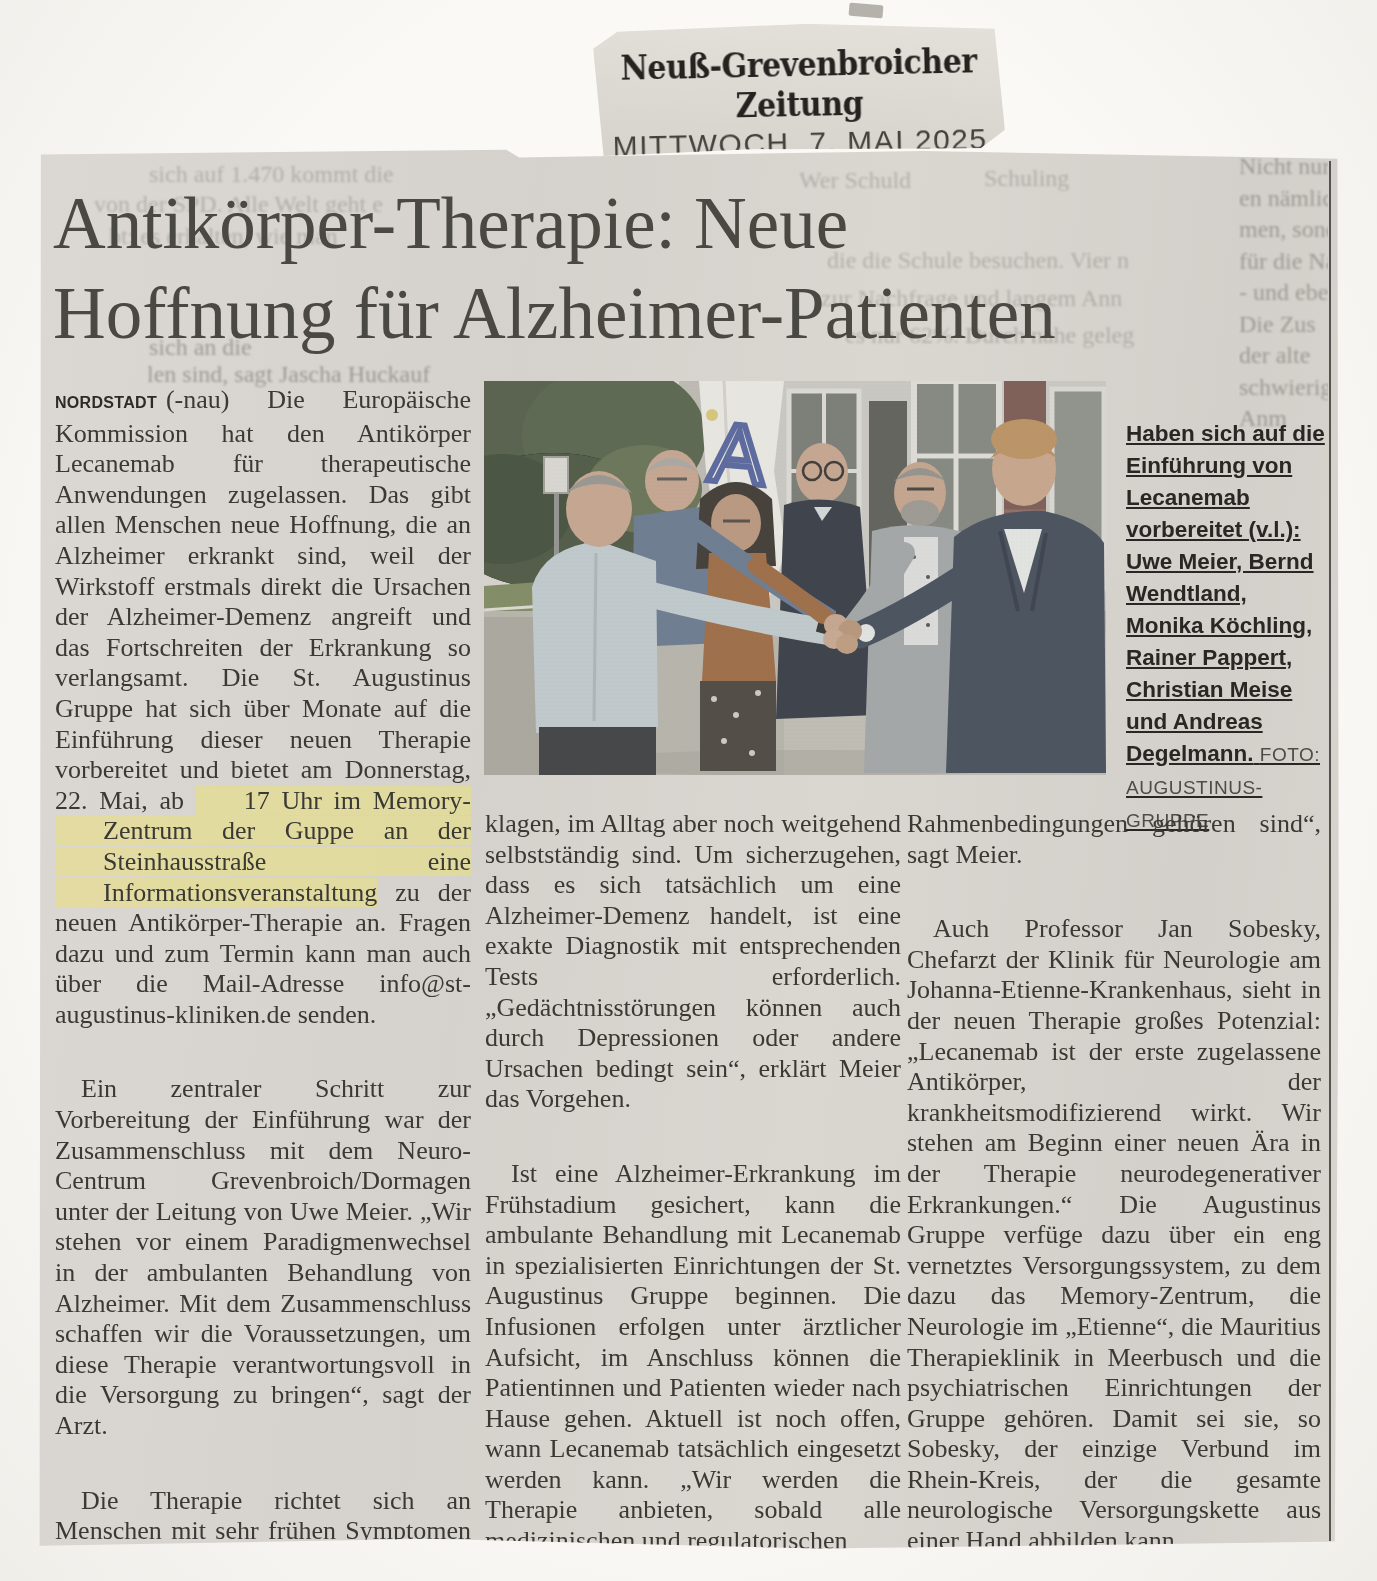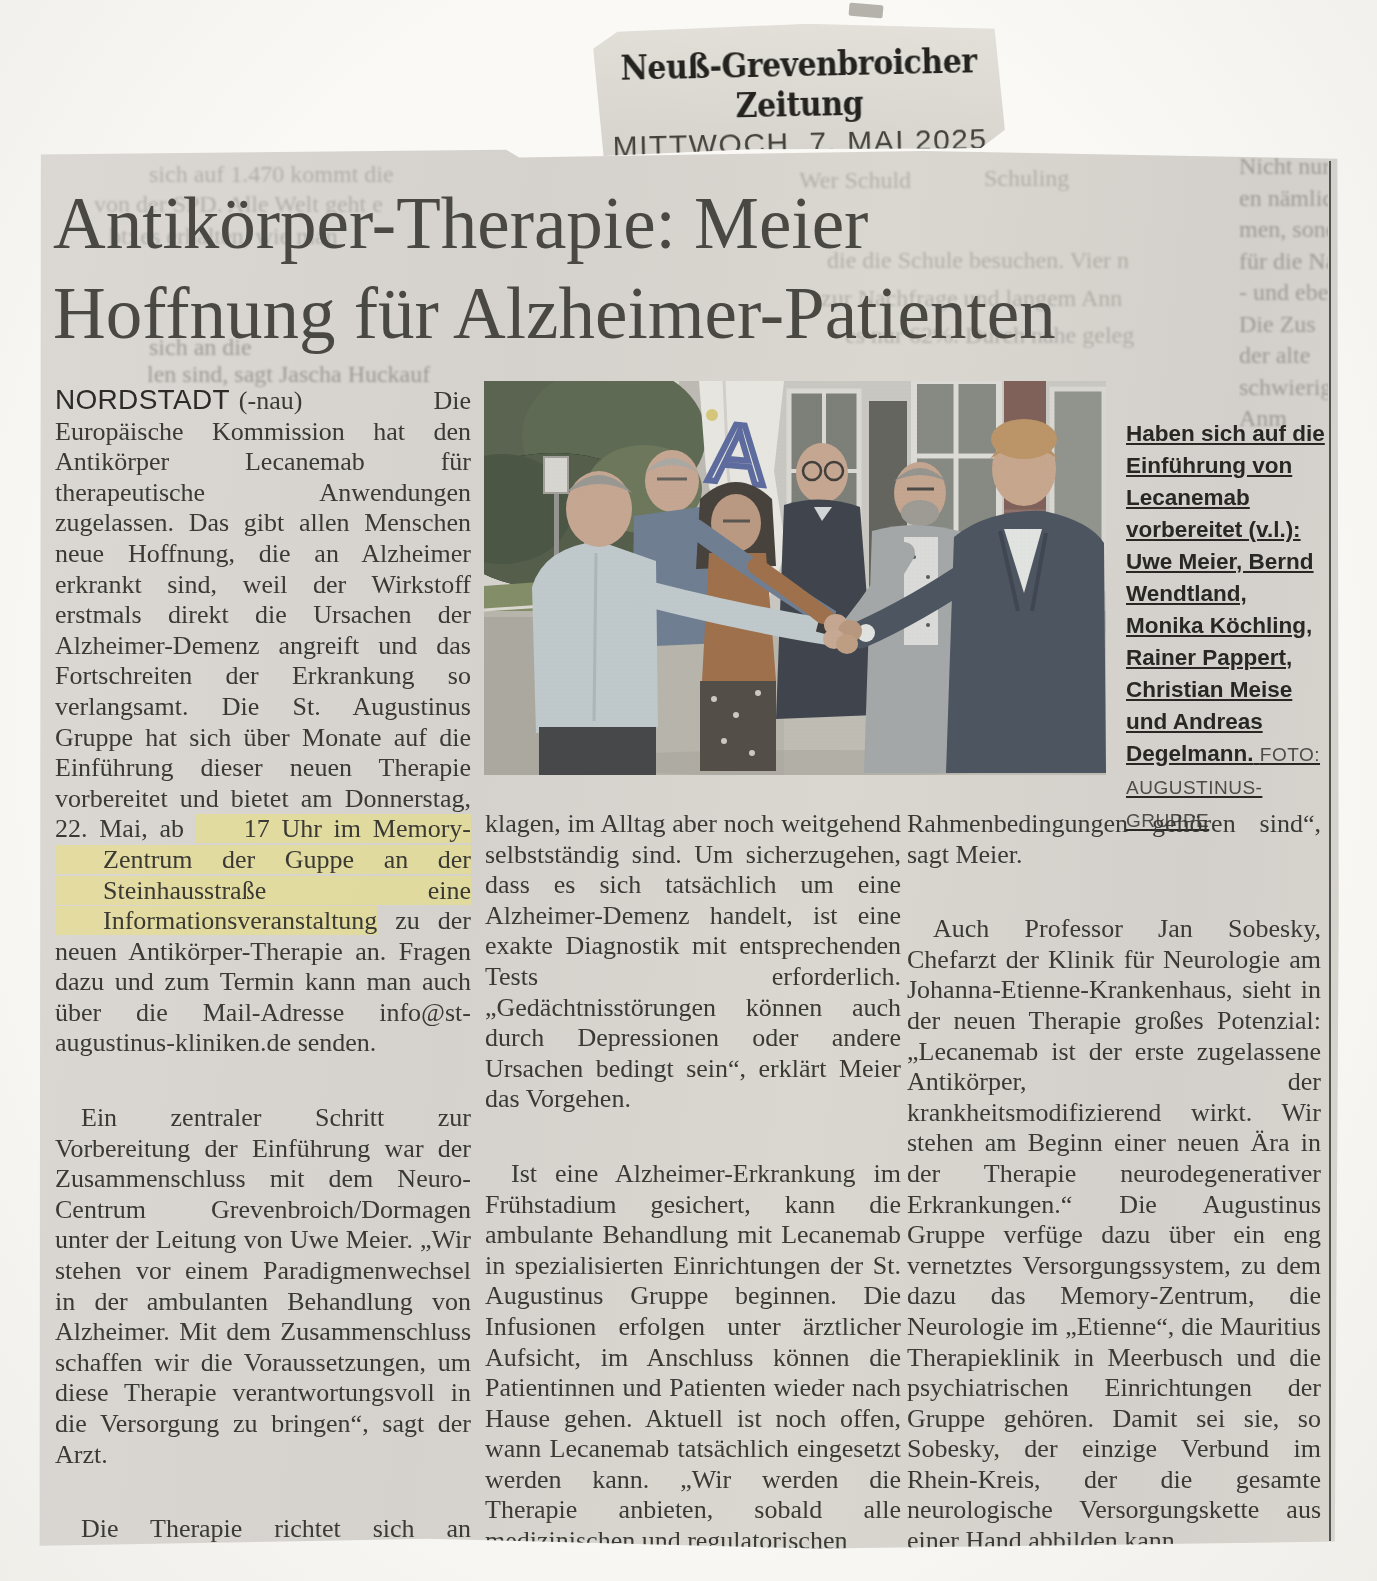--- a/index.html
+++ b/index.html
@@ -31,21 +31,21 @@
         color:#4a4843;letter-spacing:0;}
 
   .col{position:absolute;text-align:justify;font-size:26px;line-height:30.6px;
         color:#3a3934;overflow:hidden;}
   .col p{margin:0;}
   .col .ind{text-indent:26px;margin-top:44px;}
   #col1{left:18px;top:236px;width:416px;height:1160px;}
   #col2{left:448px;top:660px;width:416px;height:744px;}
   #col3{left:870px;top:660px;width:414px;height:748px;}
 
-  .dateline{font-family:"Liberation Sans",sans-serif;font-weight:normal;font-size:28px;
+  .dateline{font-family:"Liberation Sans",sans-serif;font-weight:bold;font-size:16px;
         color:#2c2b27;padding-right:9px;letter-spacing:.3px;}
   .hl{background:rgba(233,223,130,.62);box-decoration-break:clone;padding-left:48px;-webkit-box-decoration-break:clone;}
 
   .photo{position:absolute;left:447px;top:232px;width:622px;height:394px;}
   .photo svg{filter:saturate(.78) contrast(.93) brightness(1.04);display:block;}
 
   .caption{position:absolute;left:1089px;top:246px;width:200px;
         font-family:"Liberation Sans",sans-serif;font-size:22.5px;line-height:32px;
         font-weight:bold;color:#282723;text-decoration:underline;}
   .credit{font-weight:normal;font-size:19px;letter-spacing:.5px;color:#4e4c47;}
@@ -93,21 +93,21 @@
       <div>- und eben die Folgekindergä</div>
       <div>Die Zus</div>
       <div>der alte</div>
       <div>schwierig werdens entsprechen</div>
       <div>Anm</div>
     </div>
 
     <div class="rule-v"></div>
 
     <div class="headline">
-      <div>Antikörper-Therapie: Meier</div>
+      <div>Antikörper-Therapie: Neue</div>
       <div>Hoffnung für Alzheimer-Patienten</div>
     </div>
 
     <div class="col" id="col1">
       <p><span class="dateline">NORDSTADT</span><span>(-nau) Die Europäische Kommission hat den Antikörper Lecanemab für therapeutische Anwendungen zugelassen. Das gibt allen Menschen neue Hoffnung, die an Alzheimer erkrankt sind, weil der Wirkstoff erstmals direkt die Ursachen der Alzheimer-Demenz angreift und das Fortschreiten der Erkrankung so verlangsamt. Die St. Augustinus Gruppe hat sich über Monate auf die Einführung dieser neuen Therapie vorbereitet und bietet am Donnerstag, 22. Mai, ab </span><span class="hl">17 Uhr im Memory-Zentrum der Guppe an der Steinhausstraße eine Informationsveranstaltung</span><span> zu der neuen Antikörper-Therapie an. Fragen dazu und zum Termin kann man auch über die Mail-Adresse info@st-augustinus-kliniken.de senden.</span></p>
       <p class="ind">Ein zentraler Schritt zur Vorbereitung der Einführung war der Zusammenschluss mit dem Neuro-Centrum Grevenbroich/Dormagen unter der Leitung von Uwe Meier. „Wir stehen vor einem Paradigmenwechsel in der ambulanten Behandlung von Alzheimer. Mit dem Zusammenschluss schaffen wir die Voraussetzungen, um diese Therapie verantwortungsvoll in die Versorgung zu bringen“, sagt der Arzt.</p>
       <p class="ind">Die Therapie richtet sich an Menschen mit sehr frühen Symptomen einer Alzheimer-Erkrankung – also Patientinnen und Patienten, die über erste Gedächtnisstörungen</p>
     </div>
 
     <div class="photo">

